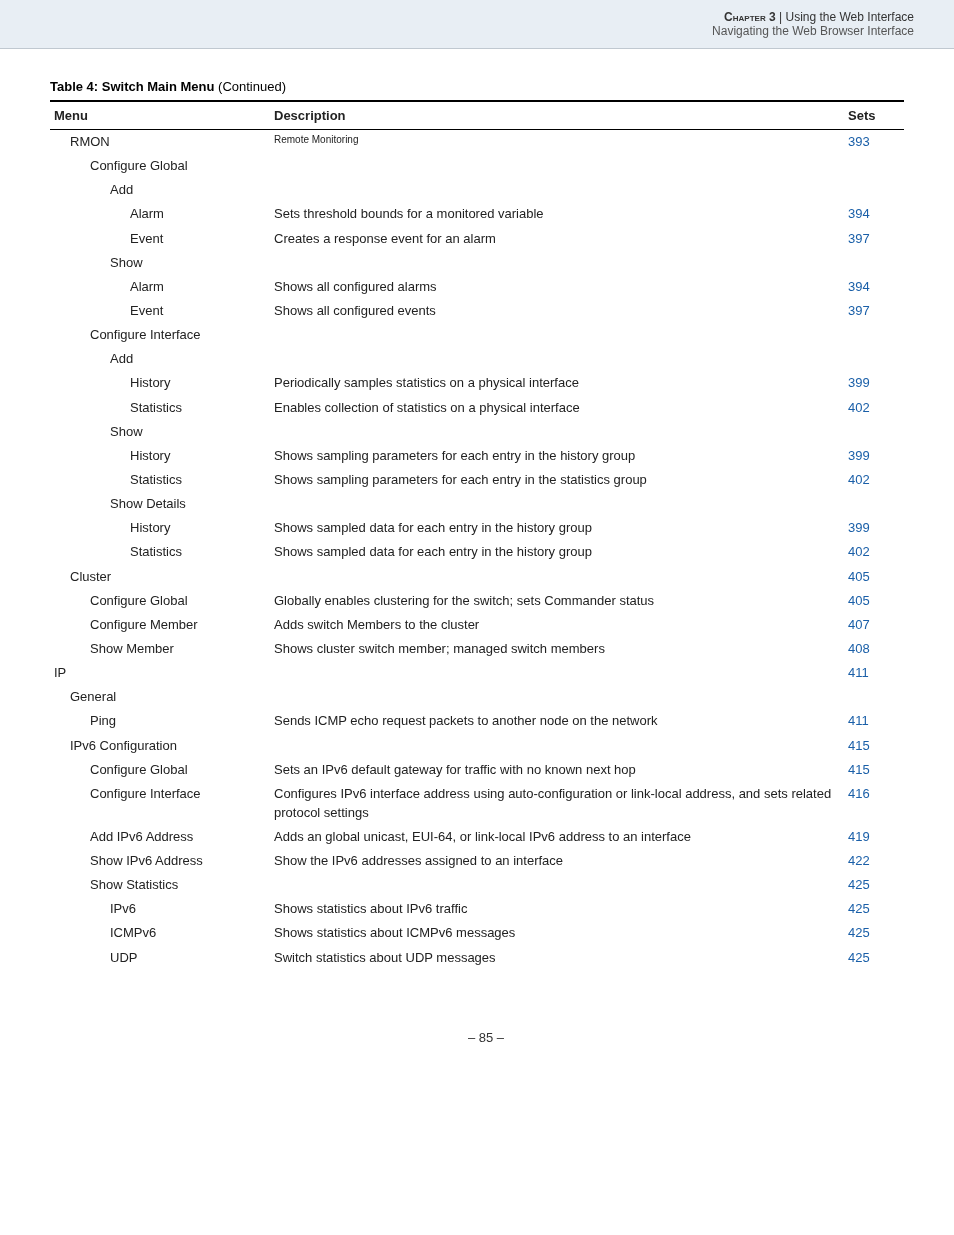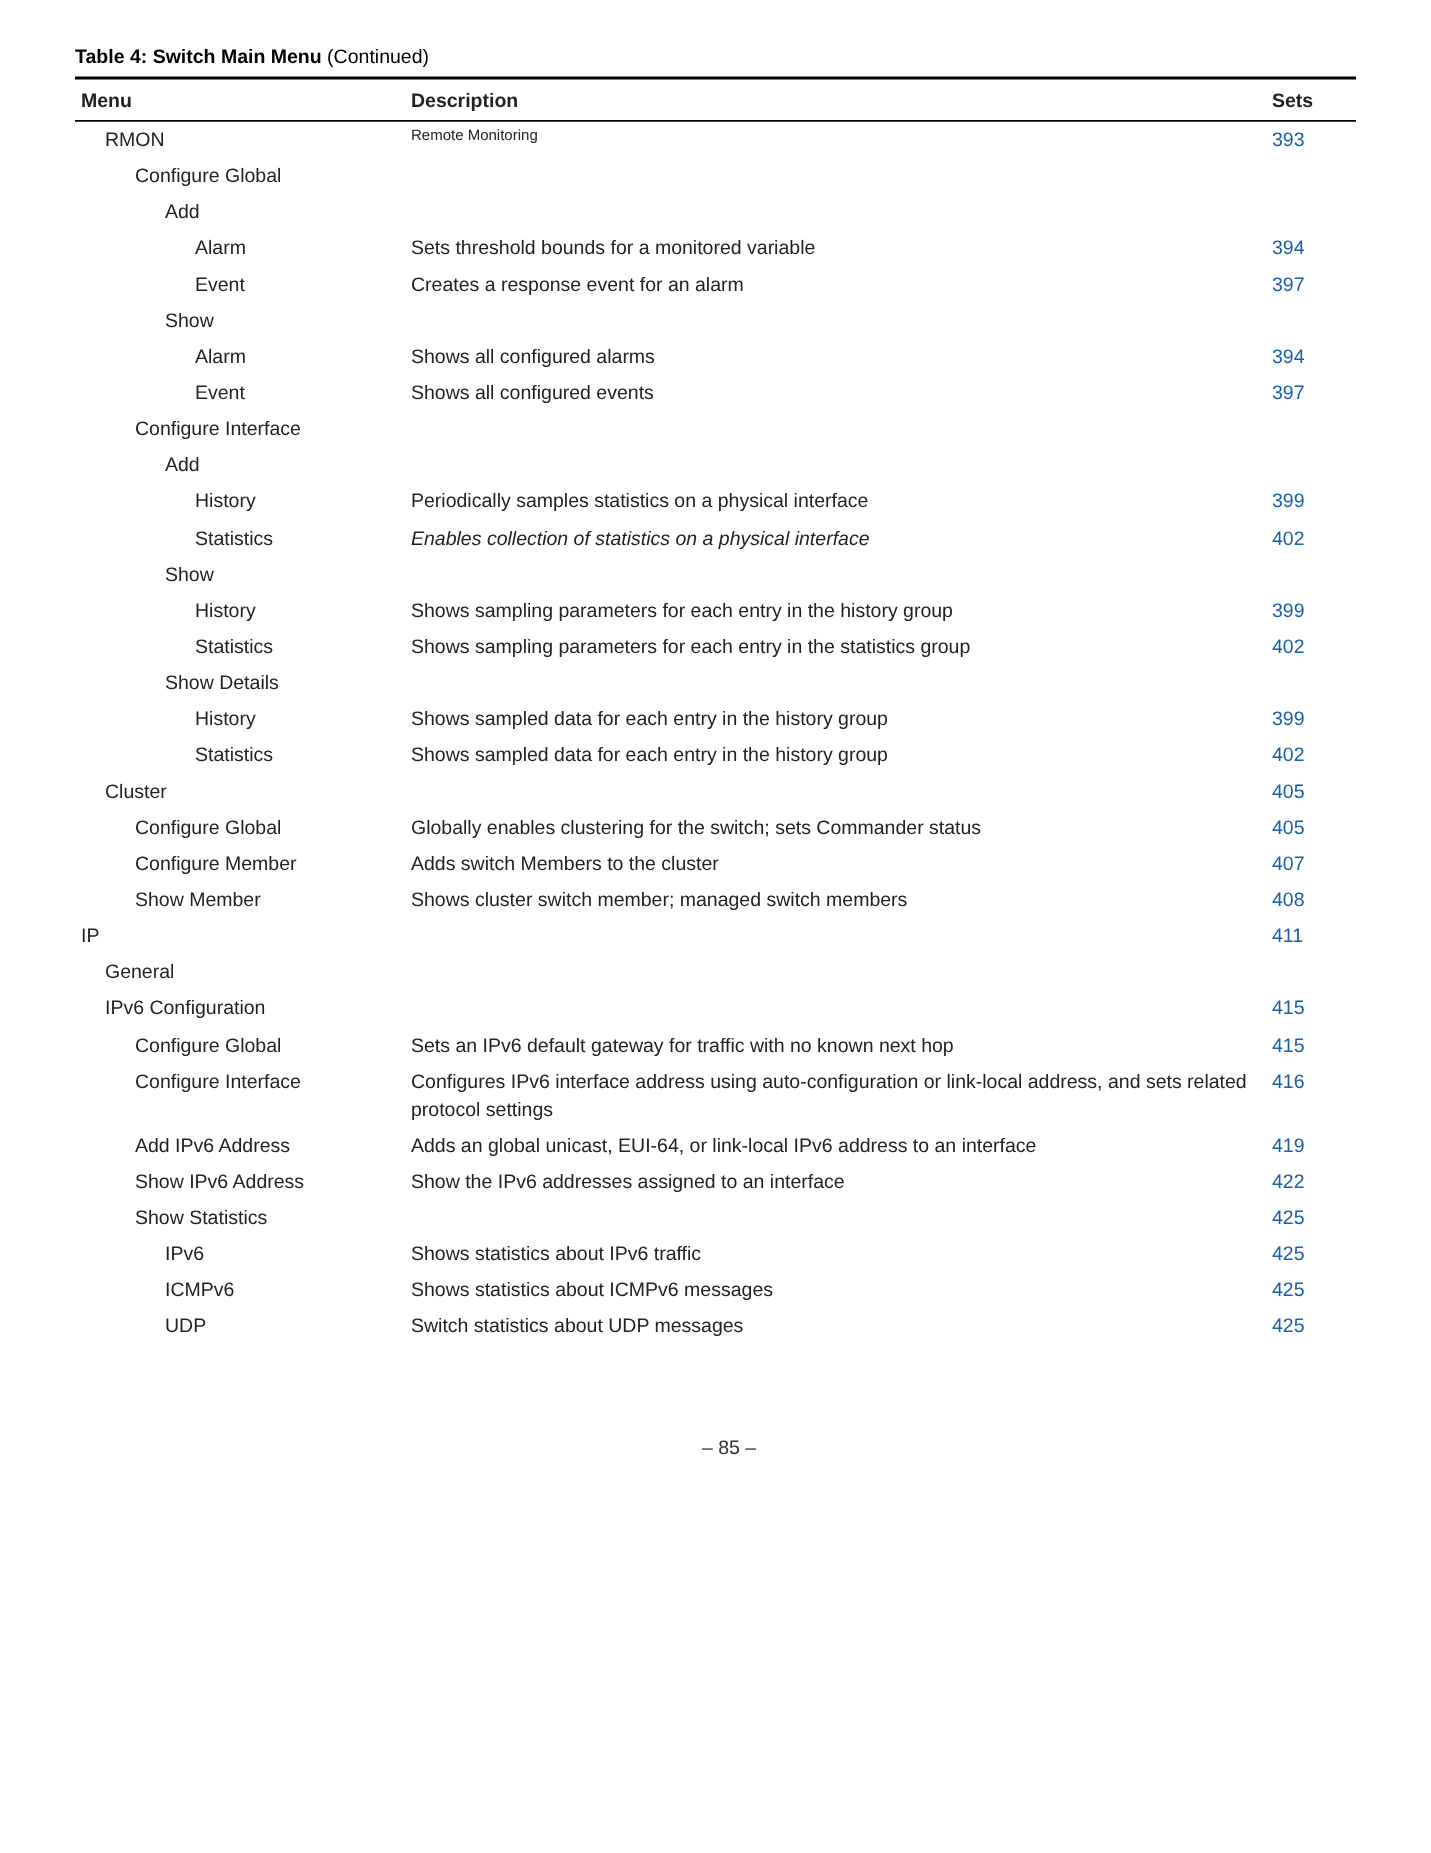--- a/index.html
+++ b/index.html
@@ -88,20 +88,26 @@
     }
     tbody tr:last-child td {
       
     }
   </style>
 </head>
 <body>
 
 <div class="page">
 
+  <div class="header">
+    <div class="header-line1">
+      <span class="chapter">Chapter 3</span><span> |  </span><span>Using the Web Interface</span>
+    </div>
+    <div class="header-line2">Navigating the Web Browser Interface</div>
+  </div>
 
   <div class="content">
     <div class="table-title">
       <span>Table 4: Switch Main Menu</span> <span class="continued">(Continued)</span>
     </div>
 
     <table>
       <thead>
         <tr>
           <th style="width:220px;">Menu</th>
@@ -160,21 +166,21 @@
             <td style="font-size: 13px; line-height: 1.5;"></td>
             <td style="white-space: nowrap;"></td>
           </tr>
           <tr>
             <td class="indent4">History</td>
             <td style="font-size: 13px; line-height: 1.5;">Periodically samples statistics on a physical interface</td>
             <td style="white-space: nowrap;"><a class="page-link" href="#">399</a></td>
           </tr>
           <tr>
             <td class="indent4">Statistics</td>
-            <td style="font-size: 13px; line-height: 1.5; font-style: italic;">Enables collection of statistics on a physical interface</td>
+            <td style="font-size: 13px; line-height: 1.5;">Enables collection of statistics on a physical interface</td>
             <td style="white-space: nowrap;"><a class="page-link" href="#">402</a></td>
           </tr>
           <tr>
             <td class="indent3">Show</td>
             <td style="font-size: 13px; line-height: 1.5;"></td>
             <td style="white-space: nowrap;"></td>
           </tr>
           <tr>
             <td class="indent4">History</td>
             <td style="font-size: 13px; line-height: 1.5;">Shows sampling parameters for each entry in the history group</td>
@@ -222,20 +228,25 @@
           </tr>
           <tr>
             <td>IP</td>
             <td style="font-size: 13px; line-height: 1.5;"></td>
             <td style="white-space: nowrap;"><a class="page-link" href="#">411</a></td>
           </tr>
           <tr>
             <td class="indent1">General</td>
             <td style="font-size: 13px; line-height: 1.5;"></td>
             <td style="white-space: nowrap;"></td>
+          </tr>
+          <tr>
+            <td class="indent2">Ping</td>
+            <td style="font-size: 13px; line-height: 1.5;">Sends ICMP echo request packets to another node on the network</td>
+            <td style="white-space: nowrap;"><a class="page-link" href="#">411</a></td>
           </tr>
           <tr>
             <td class="indent1">IPv6 Configuration</td>
             <td style="font-size: 13px; line-height: 1.5;"></td>
             <td style="white-space: nowrap;"><a class="page-link" href="#">415</a></td>
           </tr>
           <tr>
             <td class="indent2">Configure Global</td>
             <td style="font-size: 13px; line-height: 1.5;">Sets an IPv6 default gateway for traffic with no known next hop</td>
             <td style="white-space: nowrap;"><a class="page-link" href="#">415</a></td>

